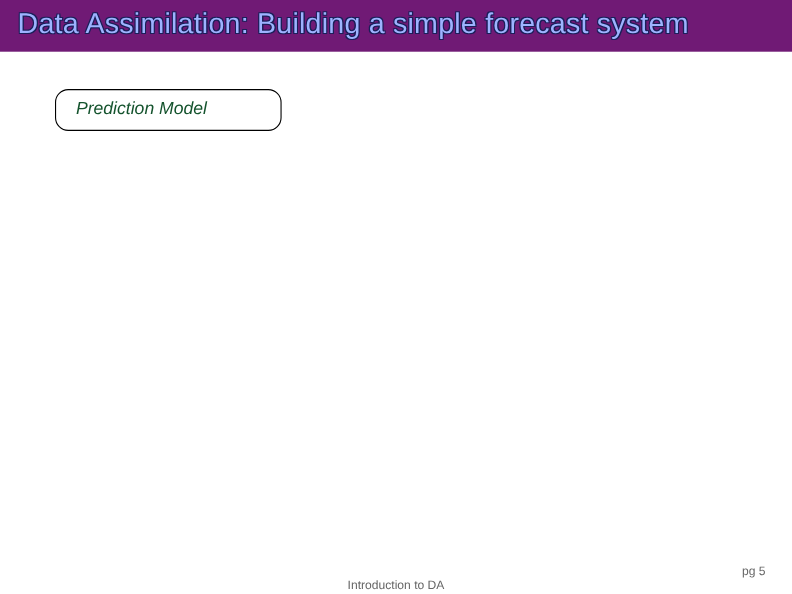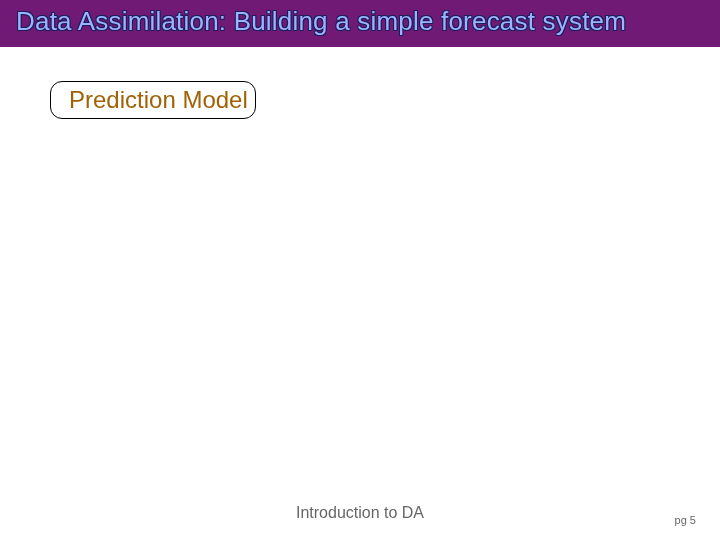--- a/index.html
+++ b/index.html
@@ -39,29 +39,30 @@
       width: 206px;
       height: 38px;
       border: 1.5px solid #000000;
       border-radius: 12px;
       display: flex;
       align-items: center;
       padding-left: 18px;
       background: #ffffff;
     }
     .box-label {
-      font-size: 24px;
-      color: #a16207;
+      font-size: 16px;
+      color: #14532d;
+      font-style: italic;
     }
     .footer-center {
       position: absolute;
-      bottom: 18px;
+      bottom: 2px;
       left: 50%;
       transform: translateX(-50%);
-      font-size: 16px;
+      font-size: 11px;
       color: #666666;
     }
     .footer-right {
       position: absolute;
       bottom: 14px;
       right: 24px;
       font-size: 11px;
       color: #666666;
     }
   </style>

